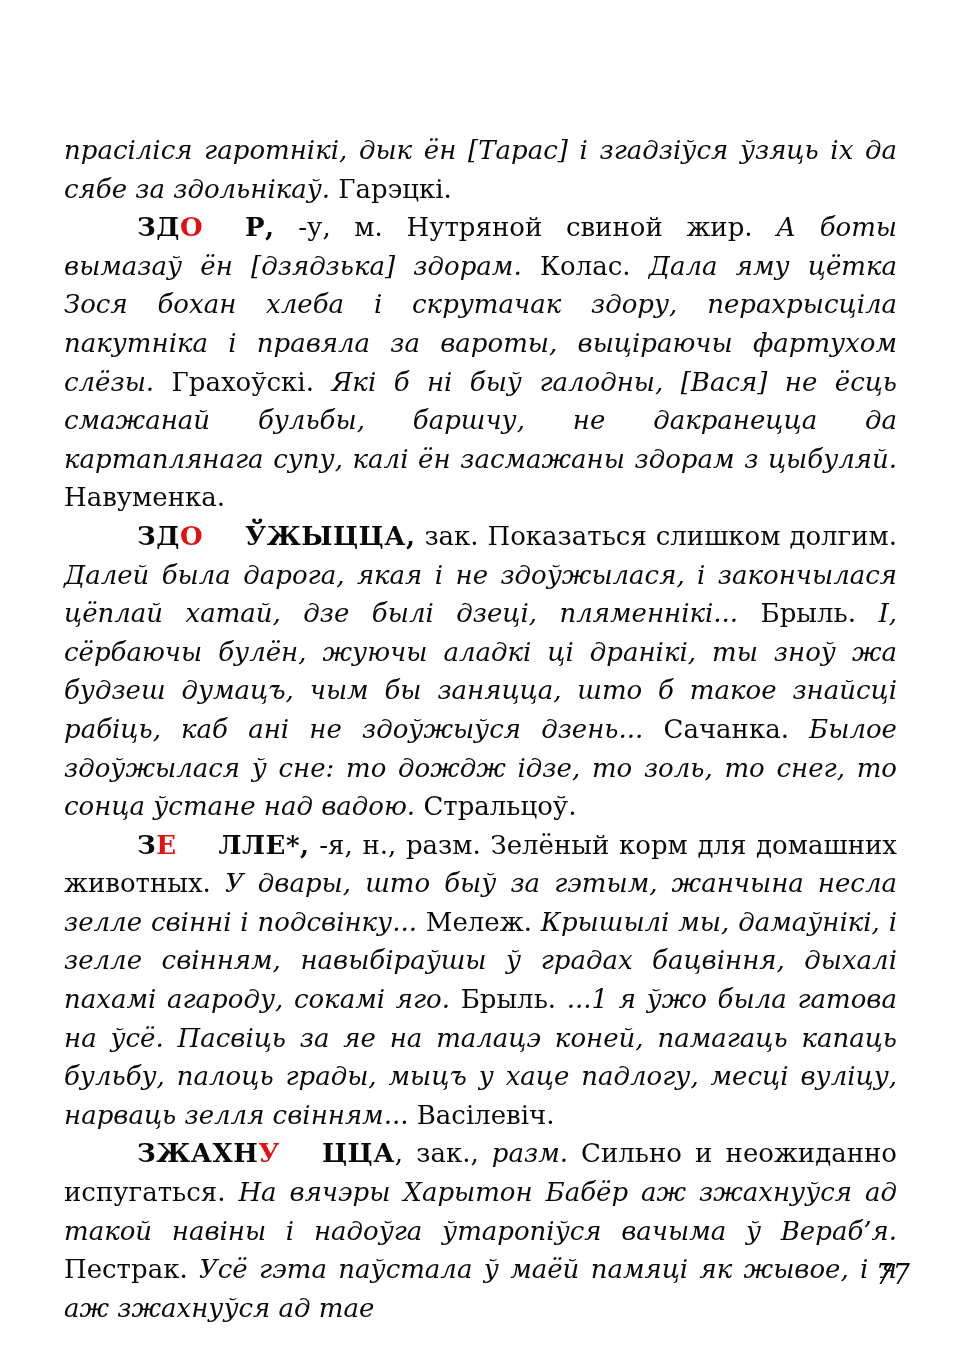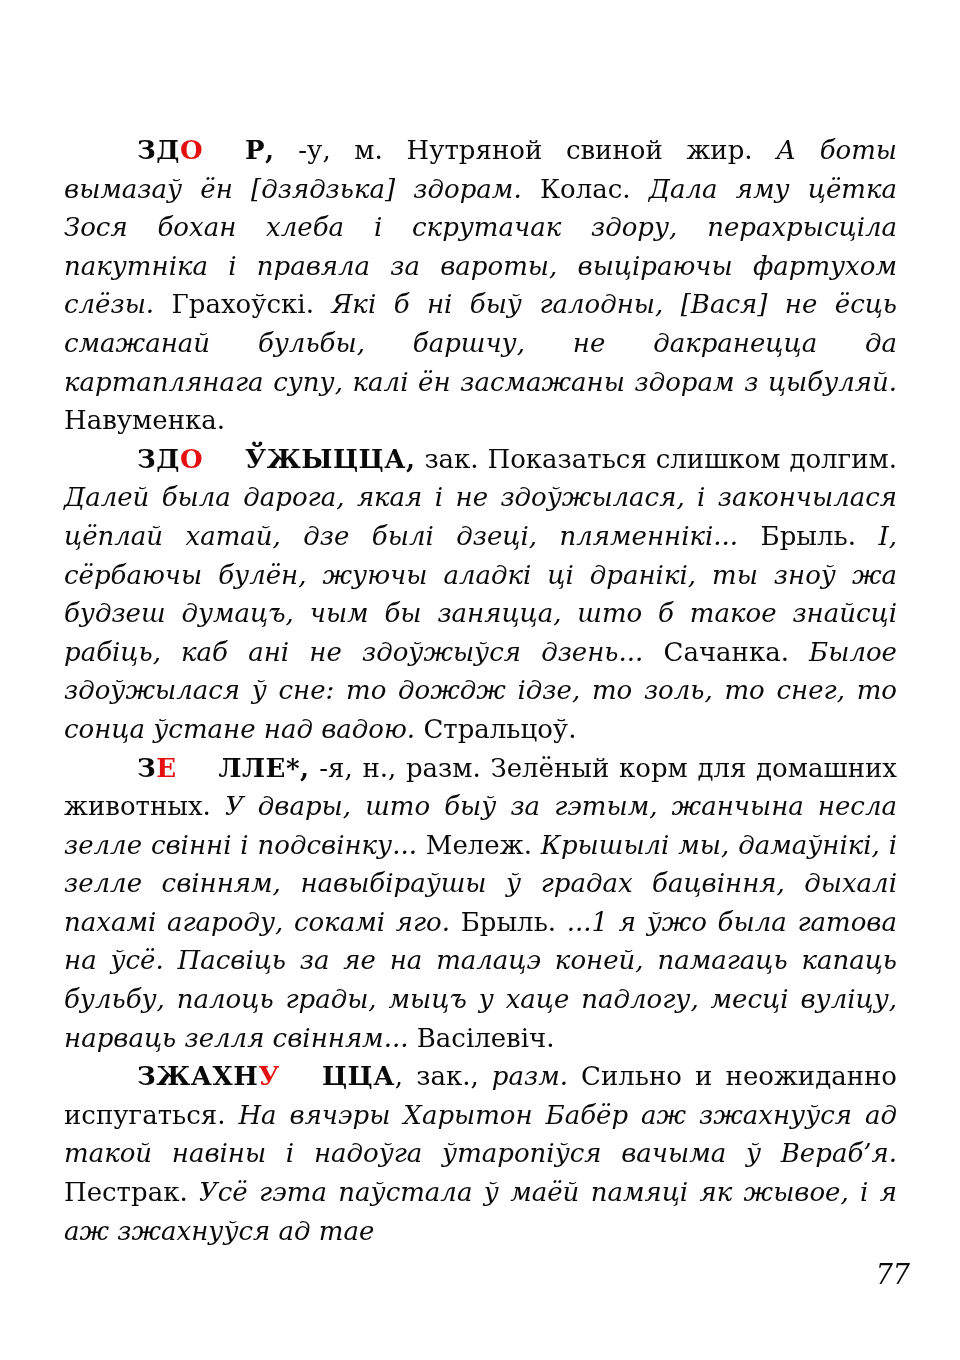--- a/index.html
+++ b/index.html
@@ -59,19 +59,20 @@
     font-size: 27px;
     font-style: italic;
     color: #0a0a0a;
   }
 </style>
 </head>
 <body>
 
 <div class="page">
   <div class="text-block">
+      <p class="para"><span class="run-italic">прасіліся гаротнікі, дык ён [Тарас] і згадзіўся ўзяць іх да сябе за здольнікаў. </span><span class="run-roman">Гарэцкі.</span></p>
       <p class="para indent"><span class="run-headword">ЗД</span><span class="run-headword-accent">О</span><span class="run-headword">Р,</span><span class="run-roman"> -у, м. Нутряной свиной жир. </span><span class="run-italic">А боты вымазаў ён [дзядзька] здорам. </span><span class="run-roman">Колас. </span><span class="run-italic">Дала яму цётка Зося бохан хлеба і скрутачак здору, перахрысціла пакутніка і правяла за вароты, выціраючы фартухом слёзы. </span><span class="run-roman">Грахоўскі. </span><span class="run-italic">Які б ні быў галодны, [Вася] не ёсць смажанай бульбы, баршчу, не дакранецца да картаплянага супу, калі ён засмажаны здорам з цыбуляй. </span><span class="run-roman">Навуменка.</span></p>
       <p class="para indent"><span class="run-headword">ЗД</span><span class="run-headword-accent">О</span><span class="run-headword">ЎЖЫЦЦА,</span><span class="run-roman"> зак. Показаться слишком долгим. </span><span class="run-italic">Далей была дарога, якая і не здоўжылася, і закончылася цёплай хатай, дзе былі дзеці, пляменнікі... </span><span class="run-roman">Брыль. </span><span class="run-italic">І, сёрбаючы булён, жуючы аладкі ці дранікі, ты зноў жа будзеш думацъ, чым бы заняцца, што б такое знайсці рабіць, каб ані не здоўжыўся дзень... </span><span class="run-roman">Сачанка. </span><span class="run-italic">Былое здоўжылася ў сне: то дождж ідзе, то золь, то снег, то сонца ўстане над вадою. </span><span class="run-roman">Стральцоў.</span></p>
       <p class="para indent"><span class="run-headword">З</span><span class="run-headword-accent">Е</span><span class="run-headword">ЛЛЕ*,</span><span class="run-roman"> -я, н., разм. Зелёный корм для домашних животных. </span><span class="run-italic">У двары, што быў за гэтым, жанчына несла зелле свінні і подсвінку... </span><span class="run-roman">Мележ. </span><span class="run-italic">Крышылі мы, дамаўнікі, і зелле свінням, навыбіраўшы ў градах бацвіння, дыхалі пахамі агароду, сокамі яго. </span><span class="run-roman">Брыль. </span><span class="run-italic">...1 я ўжо была гатова на ўсё. Пасвіць за яе на талацэ коней, памагаць капаць бульбу, палоць грады, мыцъ у хаце падлогу, месці вуліцу, нарваць зелля свінням... </span><span class="run-roman">Васілевіч.</span></p>
       <p class="para indent"><span class="run-headword">ЗЖАХН</span><span class="run-headword-accent">У</span><span class="run-headword">ЦЦА</span><span class="run-roman">, зак., </span><span class="run-italic">разм. </span><span class="run-roman">Сильно и неожиданно испугаться. </span><span class="run-italic">На вячэры Харытон Бабёр аж зжахнуўся ад такой навіны і надоўга ўтаропіўся вачыма ў Вераб’я. </span><span class="run-roman">Пестрак. </span><span class="run-italic">Усё гэта паўстала ў маёй памяці як жывое, і я аж зжахнуўся ад тае</span></p>
     </div>
   <div class="page-number">77</div>
 </div>
 
 </body></html>

